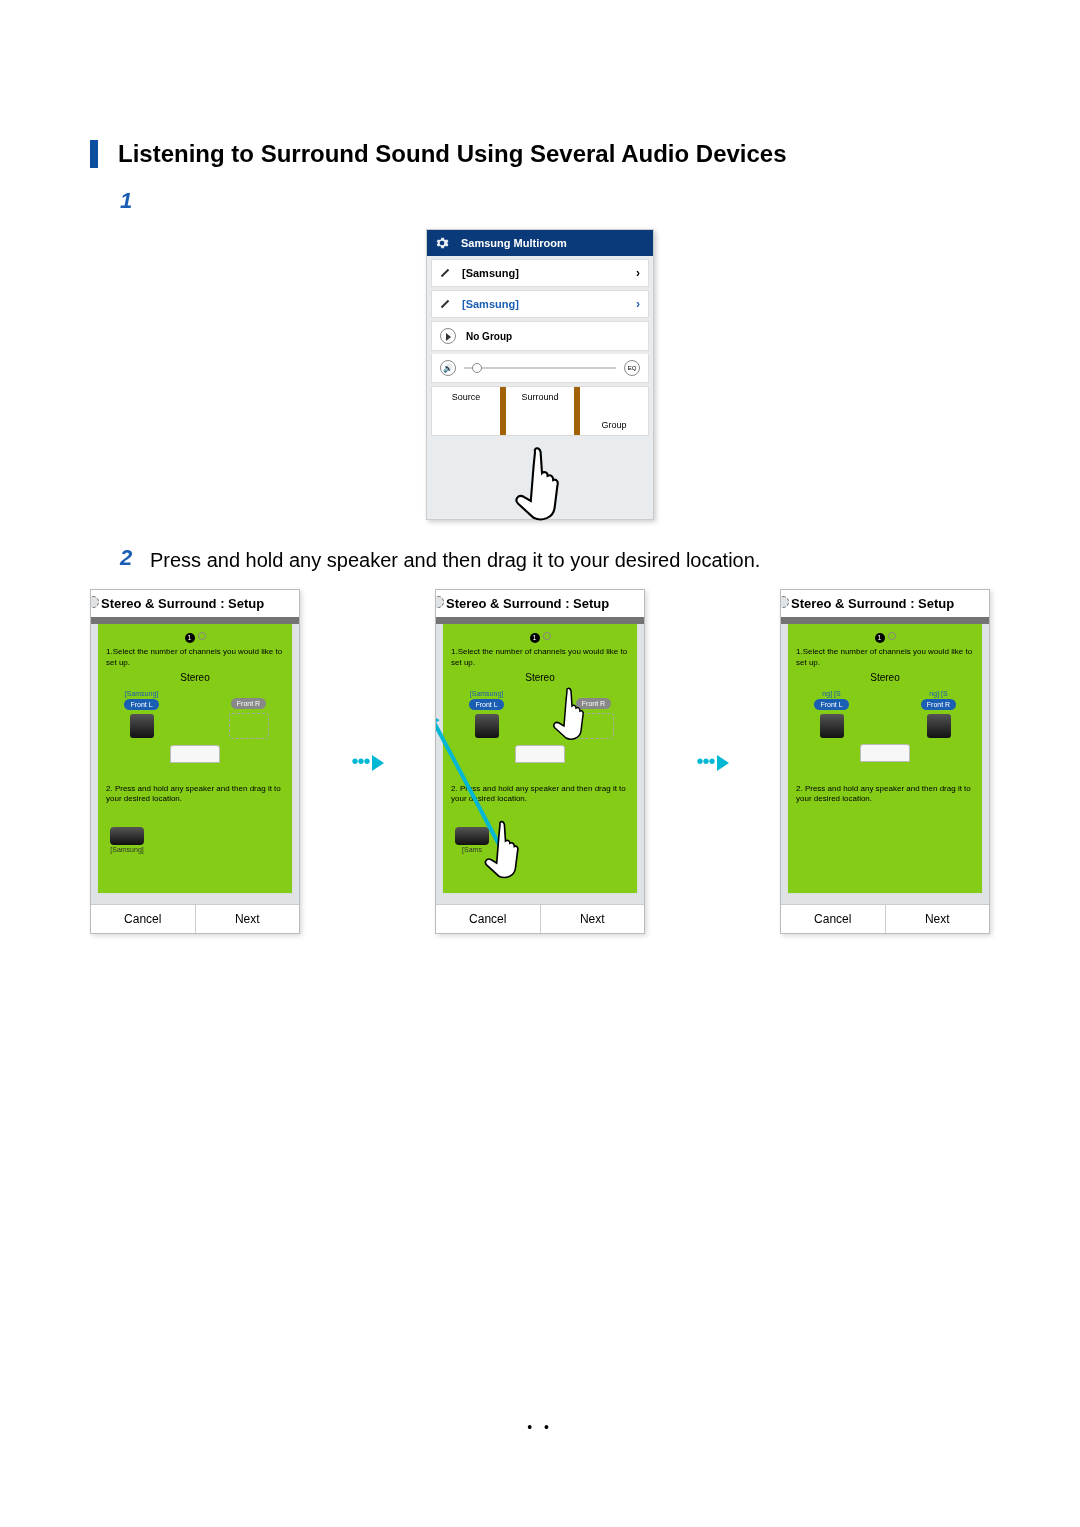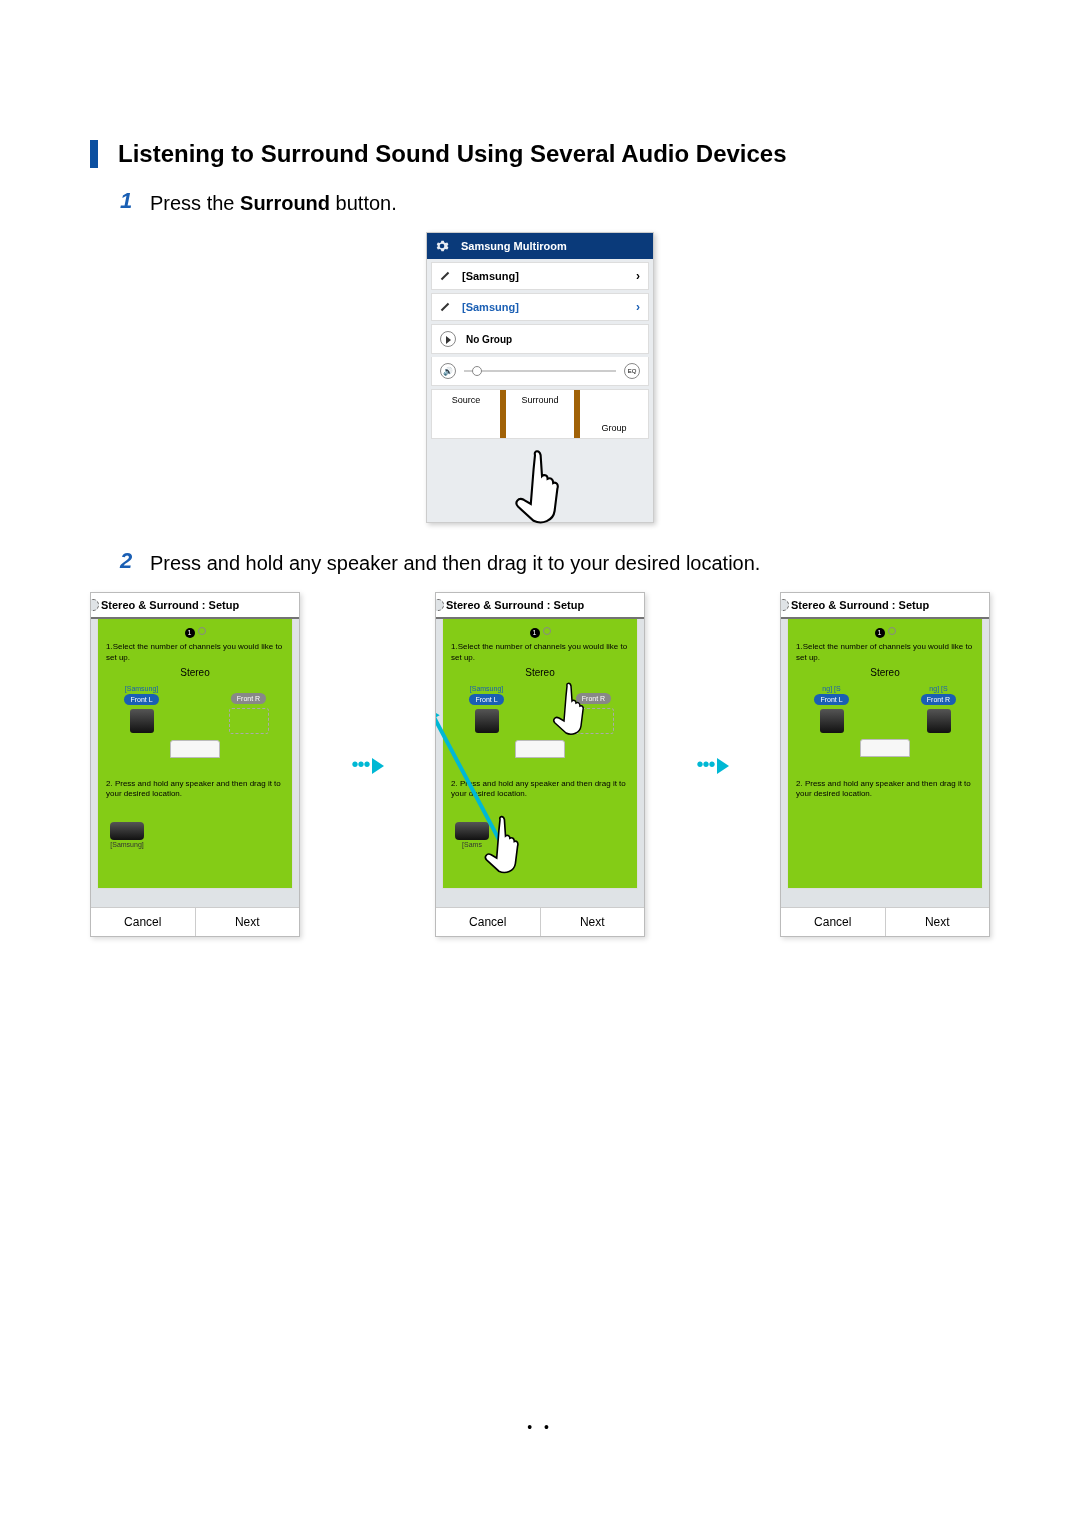--- a/index.html
+++ b/index.html
@@ -196,22 +196,22 @@
     width: 210px;
     height: 345px;
     border: 1px solid #bbb;
     background: #dfe3e6;
     position: relative;
     box-shadow: 2px 2px 5px rgba(0,0,0,0.15);
     overflow: hidden;
   }
   .p-head {
     background: #fff;
-    border-bottom: 2px solid #737373;
-    font-size: 11px;
+    border-bottom: 7px solid #737373;
+    font-size: 13px;
     font-weight: bold;
     padding: 6px 10px;
     display: flex;
     align-items: center;
   }
   .p-head::before {
     content: '';
     width: 10px; height: 10px;
     border: 1px dashed #666;
     border-radius: 50%;
@@ -398,23 +398,20 @@
     letter-spacing: 4px;
   }
 </style>
 </head>
 <body>
 
 <h2 class="section-title">Listening to Surround Sound Using Several Audio Devices</h2>
 
 <div class="step">
   <div class="step-num">1</div>
-  <div class="step-text">
-    <span>Press the </span><span class="bold">Surround</span><span> button.</span>
-  </div>
 </div>
 
 <div class="phone1">
   <div class="p1-header">
     <span class="gear">
       <svg viewBox="0 0 24 24" fill="#fff">
           <path d="M12 8a4 4 0 100 8 4 4 0 000-8zm9 4l2 3-2 3-3-1a8 8 0 01-2 1l-1 3h-4l-1-3a8 8 0 01-2-1l-3 1-2-3 2-3-2-3 2-3 3 1a8 8 0 012-1l1-3h4l1 3a8 8 0 012 1l3-1 2 3-2 3z" opacity=".9"></path>
         </svg>
     </span>
     <span>Samsung Multiroom</span>

